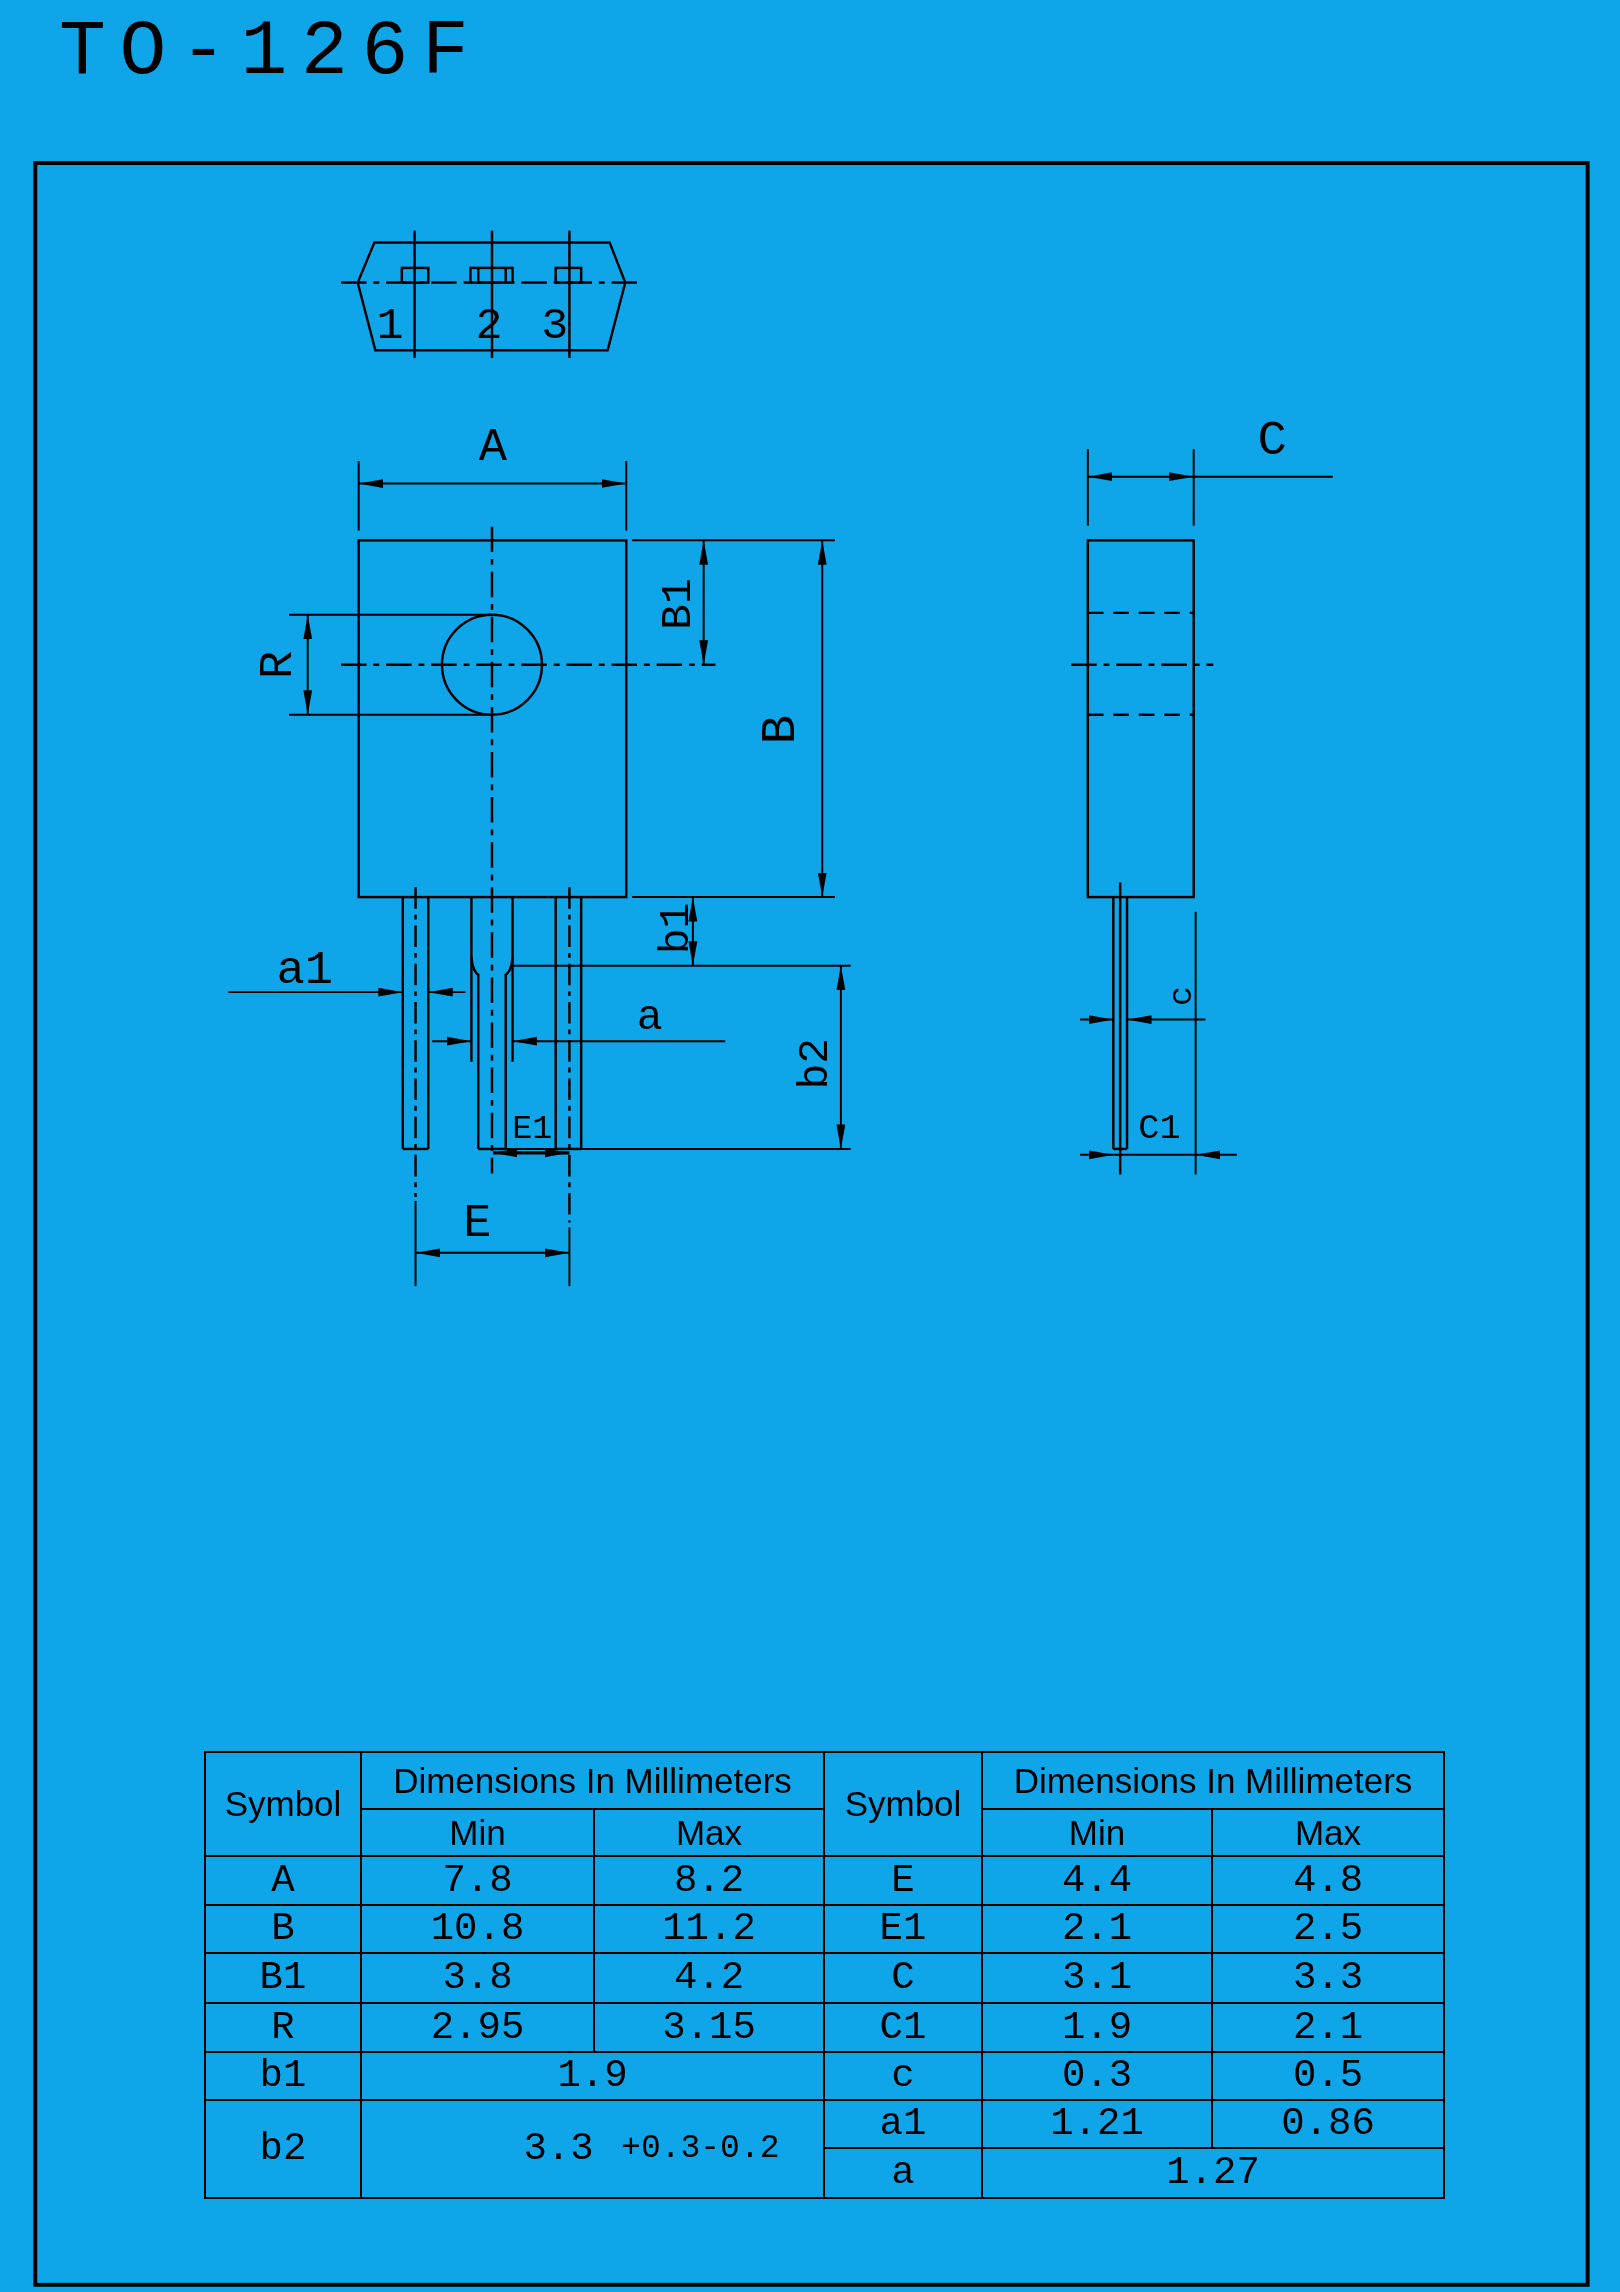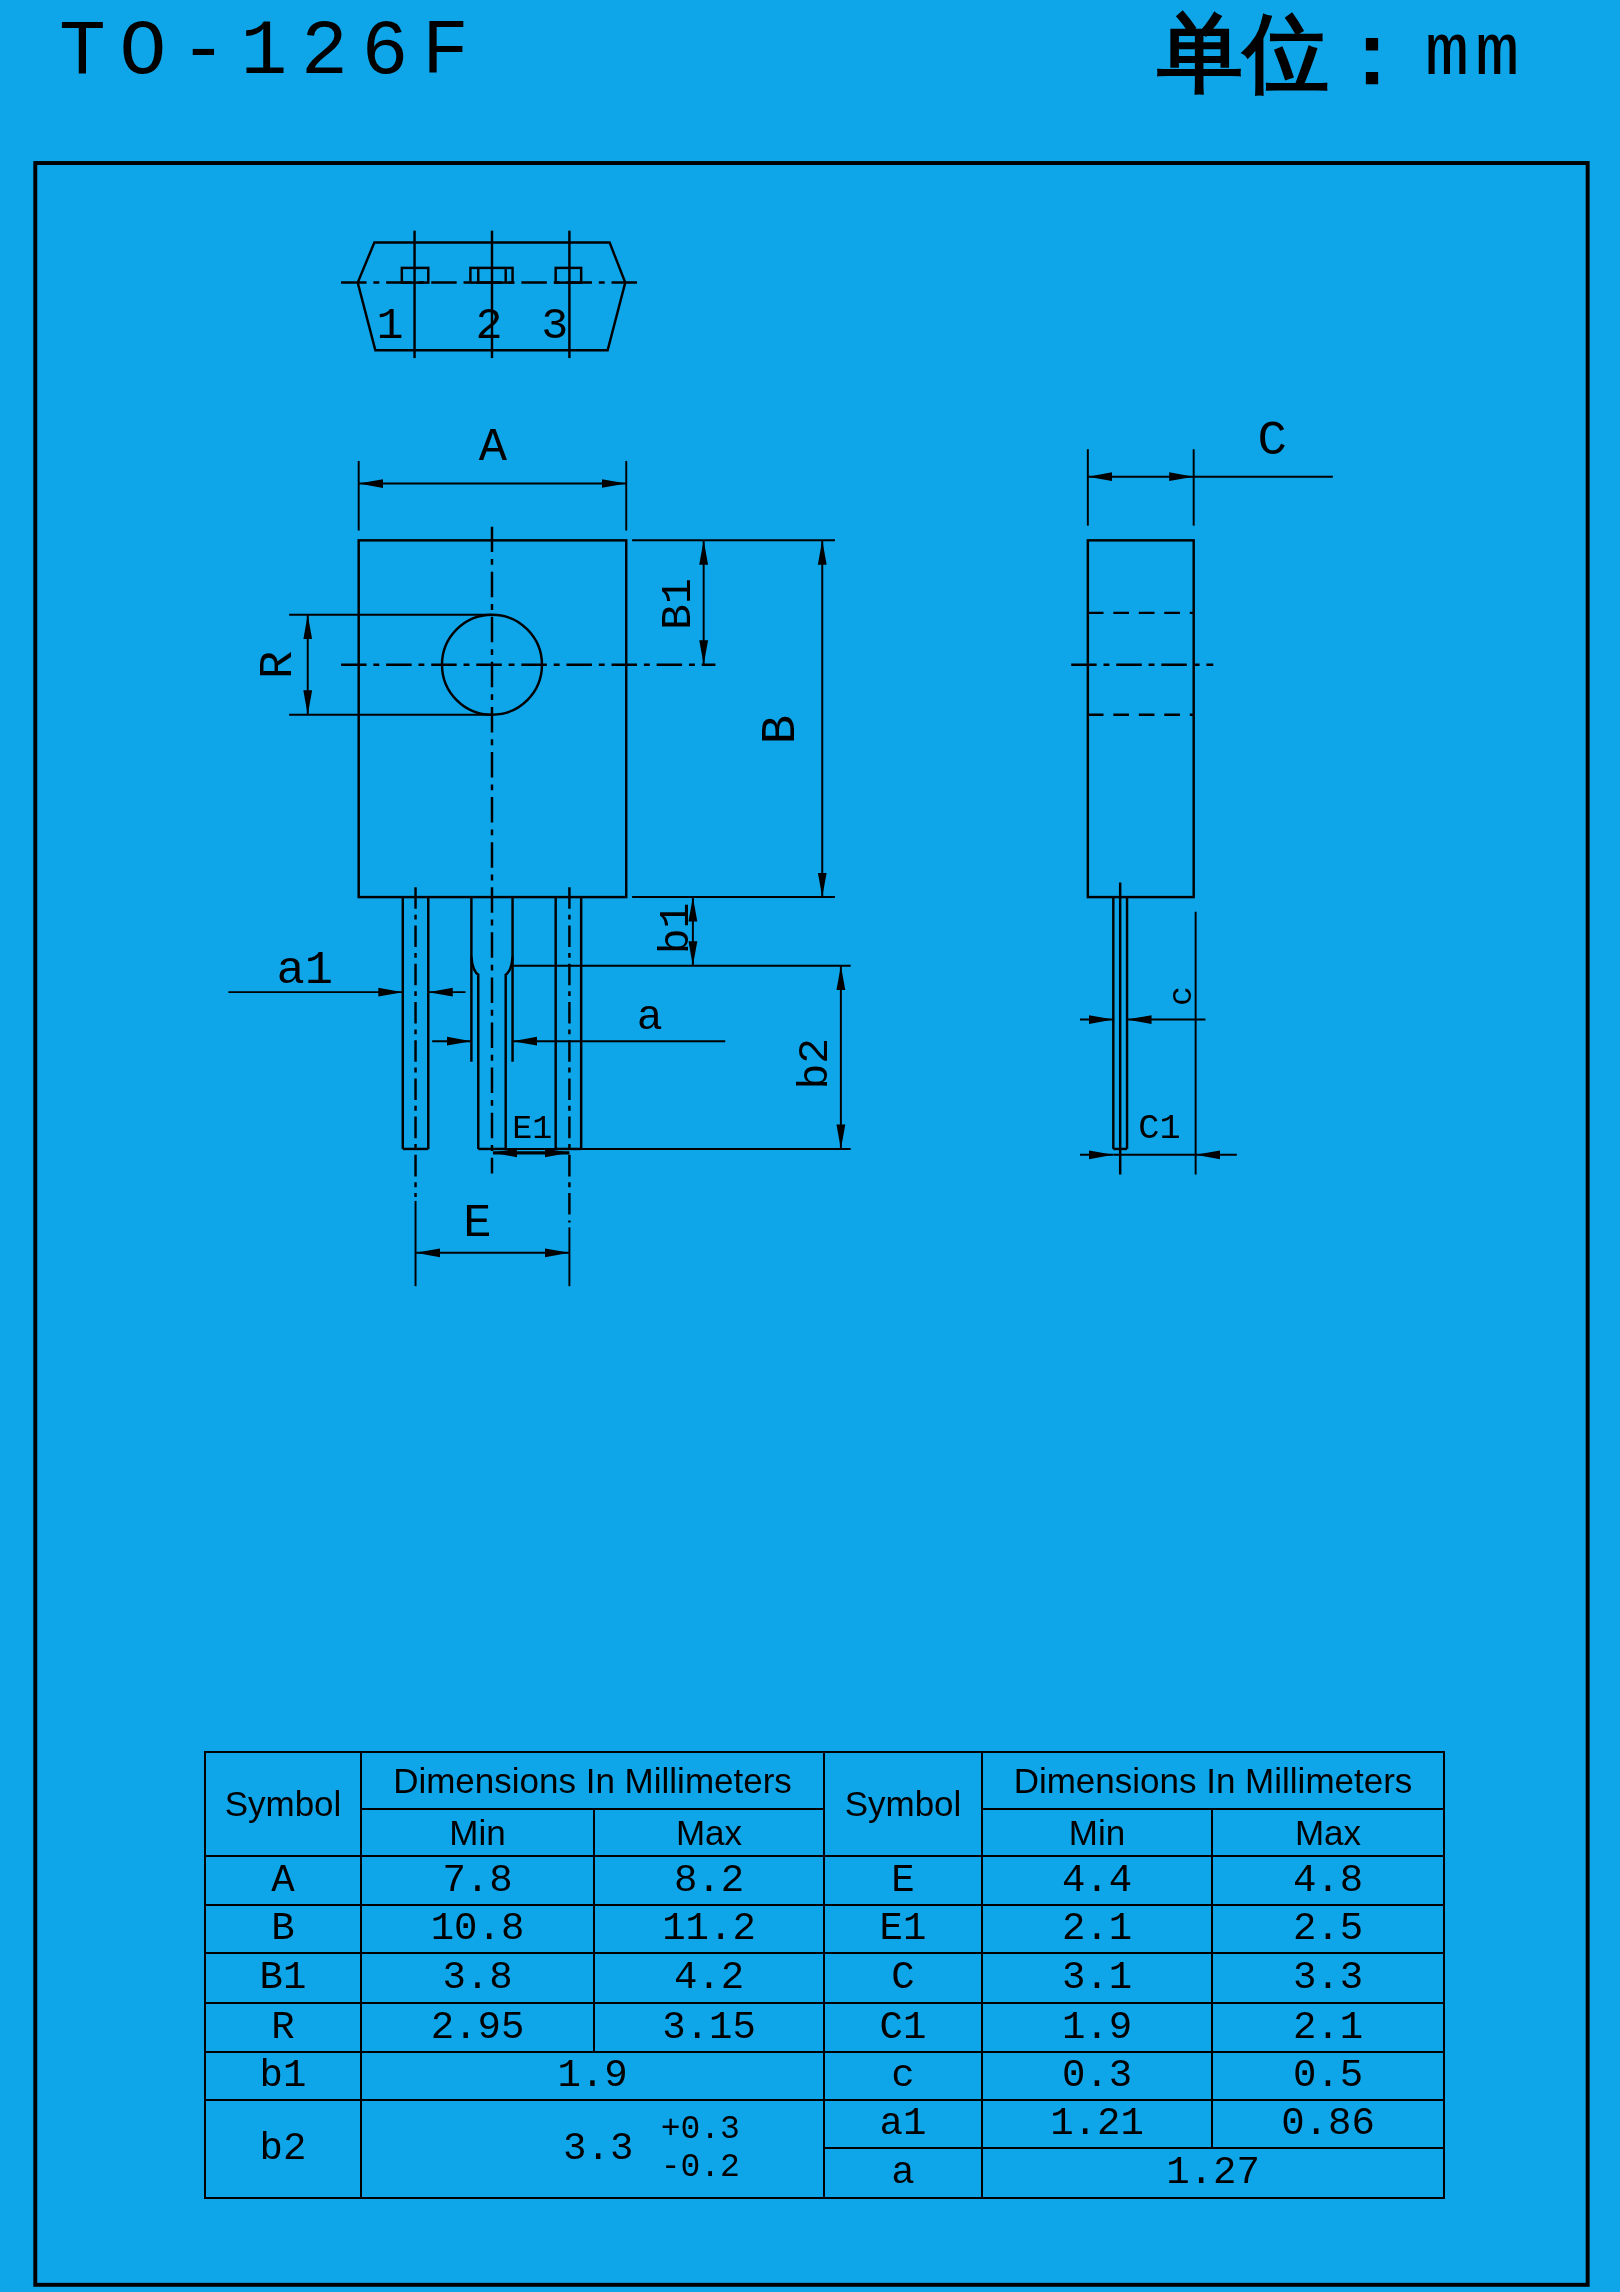--- a/index.html
+++ b/index.html
@@ -12,32 +12,28 @@
   #unit-value{font-size:74px;letter-spacing:5.9px;margin-left:9.8px;}
   svg{position:absolute;left:0;top:0;}
   svg text{fill:#000;stroke:none;font-family:"Liberation Mono", monospace;}
 
   
   #dimtable{left:204px;top:1751px;border-collapse:collapse;table-layout:fixed;padding-left:8px;}
   #dimtable td{border:2.9px solid #000;text-align:center;vertical-align:middle;
                font-size:39px;padding:0;overflow:hidden;}
   #dimtable td.hdr{font-family:"Liberation Sans", sans-serif;font-size:35px;}
   .tolwrap{display:flex;align-items:center;justify-content:center;position:relative;left:59px;}
-  .tolstack{display:flex;flex-direction:column;text-align:left;font-size:33px;line-height:1.15;margin-left:27.4px;}
+  .tolstack{display:flex;text-align:left;font-size:33px;line-height:1.15;margin-left:27.4px;}
 </style>
 </head>
 <body>
 
 <div id="page">
 
   <div class="abs" id="title">TO-126F</div>
-  <div class="abs" id="unitbox">
-    <span id="unit-label">单位：</span>
-    <span id="unit-value">mm</span>
-  </div>
 
   <svg width="1620" height="2293" viewBox="0 0 1653 2339">
     <defs>
       <marker id="arr" markerWidth="26" markerHeight="12" refX="25" refY="6" orient="auto-start-reverse" markerUnits="userSpaceOnUse">
         <path d="M0,1.5 L25,6 L0,10.5 Z" fill="#000"></path>
       </marker>
     </defs>
 
     <rect x="36" y="166" width="1584" height="2165" fill="none" stroke="#000" stroke-width="4"></rect>
 

